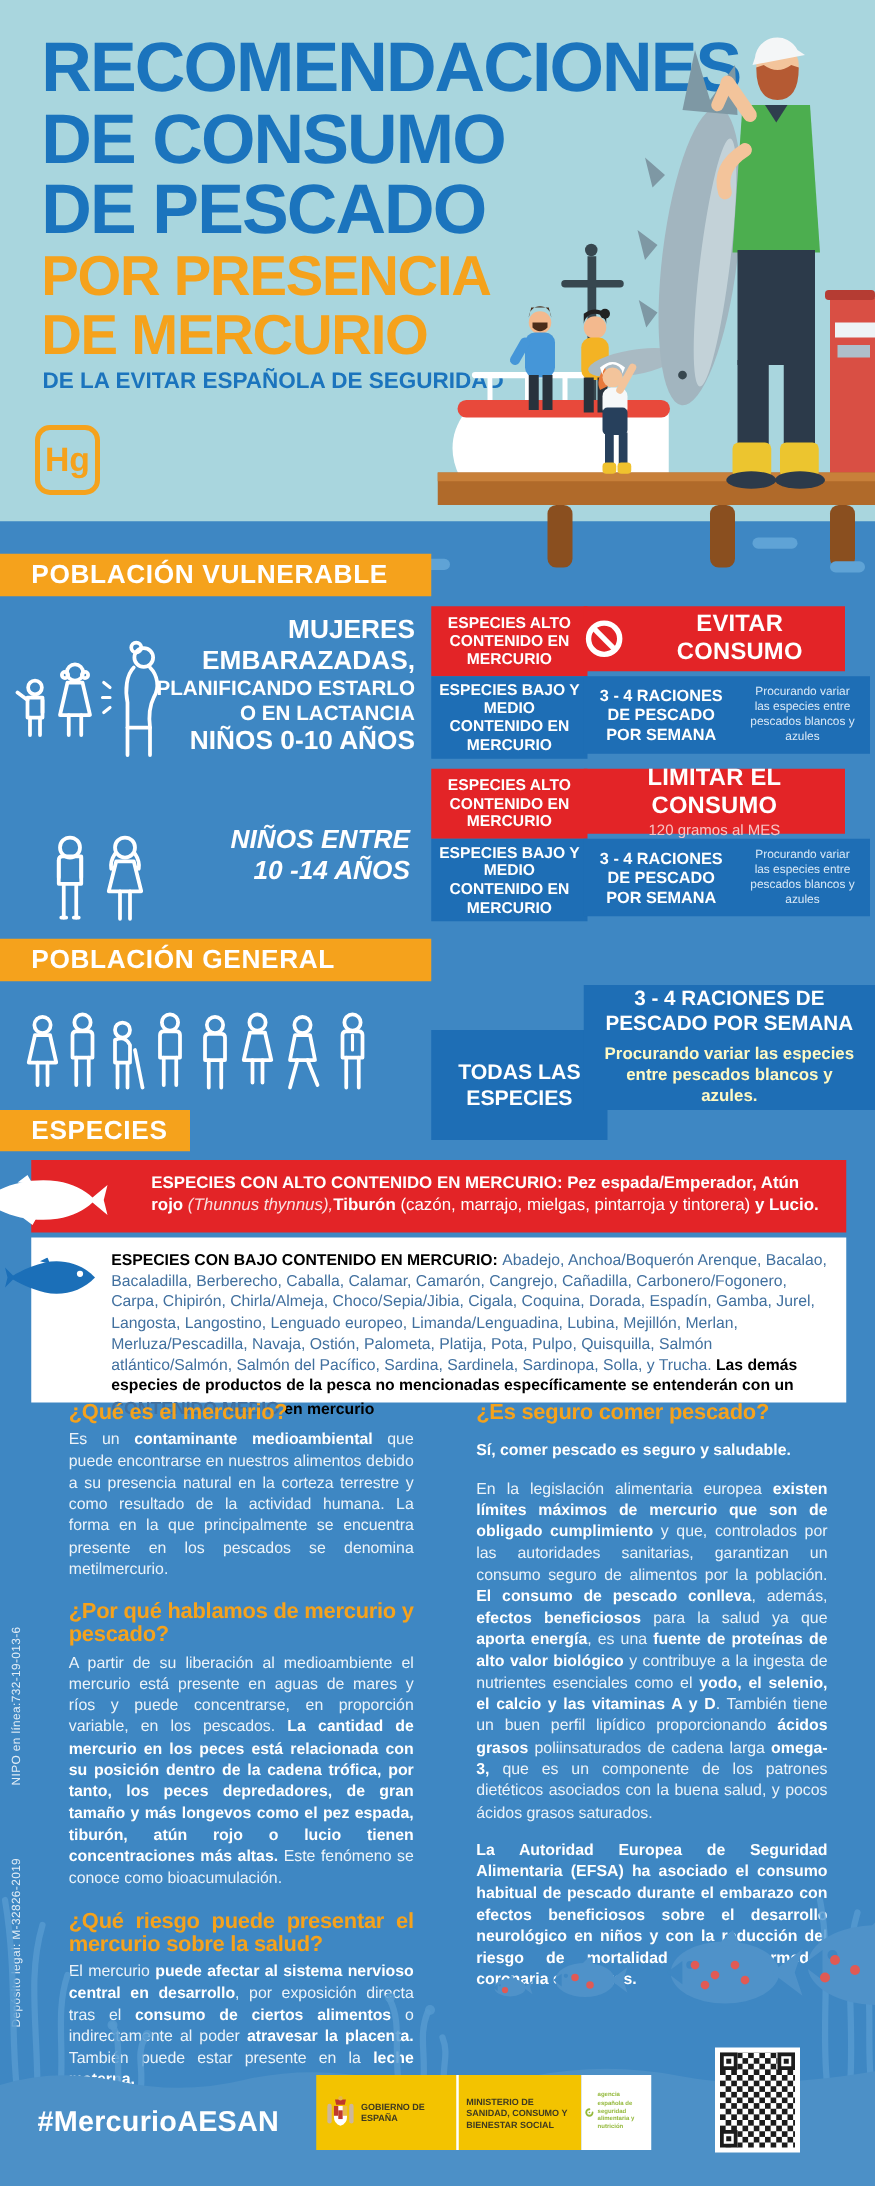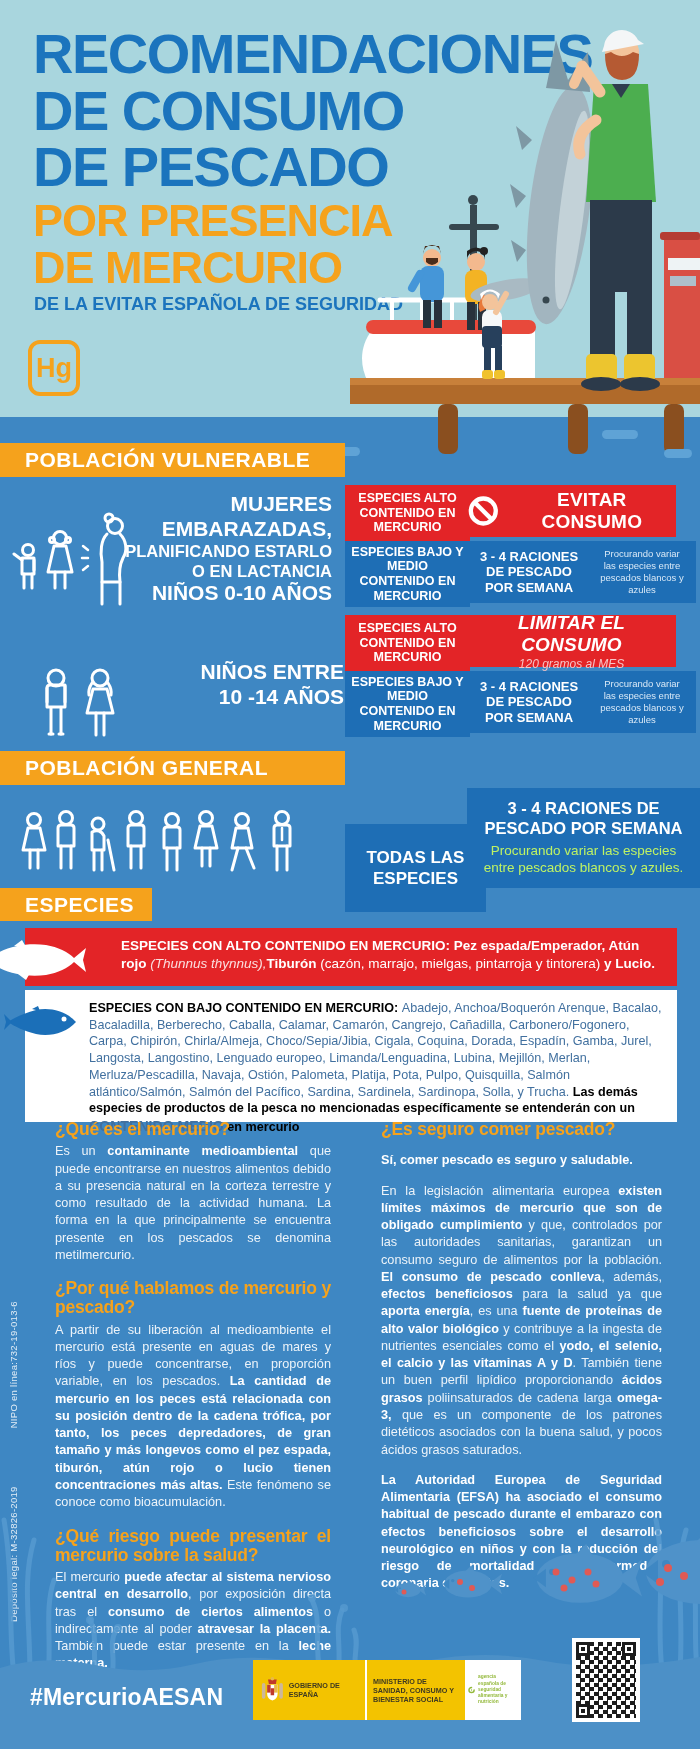--- a/index.html
+++ b/index.html
@@ -40,21 +40,21 @@
   .audience{color:#fff;font-weight:bold;text-align:right;}
   .ln-lg{font-size:21px;line-height:1.17;}
   .ln-md{font-size:16.5px;line-height:1.22;}
 
   .dash{background:#5fa3d6;border-radius:5px;}
 
   
   .all-species{font-size:17px;line-height:1.25;padding:0 14px;}
   .gen-ration{flex-direction:column;padding:6px 12px;}
   .gen-ration .t{font-size:16.5px;line-height:1.2;}
-  .gen-ration .n{font-size:13.5px;font-weight:normal;color:#bef264;line-height:1.25;margin-top:5px;}
+  .gen-ration .n{font-size:13.5px;font-weight:bold;color:#fef9c3;line-height:1.25;margin-top:5px;}
 
   
   .species-high{left:25px;top:928px;width:652px;height:58px;background:#e32427;color:#fff;
                 font-size:13.5px;line-height:1.3;padding:9px 14px 0 96px;box-sizing:border-box;}
   .species-low{left:25px;top:990px;width:652px;height:132px;background:#fff;color:#41709f;
                font-size:12.6px;line-height:1.33;padding:10px 12px 0 64px;box-sizing:border-box;}
   .species-low .seg-b{color:#000000;text-align:center;}
   .species-high .seg-b{color:#fff;}
   .fish-high{left:-16px;top:940px;width:104px;height:40px;}
   .fish-low{left:2px;top:1006px;width:78px;height:32px;}
@@ -260,28 +260,28 @@
       <path d="M-7,34 h4 M3,34 h4"></path>
     </g>
     <g transform="translate(72,54)">
       <circle cx="0" cy="-24" r="8"></circle>
       <path d="M-8,-19 q-4,6 -3,12 M8,-19 q4,6 3,12"></path>
       <path d="M-7,-13 h14 l6,24 h-26 z"></path>
       <path d="M-4,11 v22 M4,11 v22"></path>
     </g>
   </svg>
 
-  <div class="abs audience" style="left:132px;top:660px;width:212px;">
+  <div class="abs audience" style="left:116px;top:660px;width:212px;font-style:italic;">
       <div class="ln-lg">NIÑOS ENTRE</div>
       <div class="ln-lg">10 -14 AÑOS</div>
     </div>
 
   <div class="abs redbox lbl-small" style="left:345px;top:615px;width:113px;height:52px;">ESPECIES ALTO CONTENIDO EN MERCURIO</div>
 
-  <div class="abs redbox" style="left:467px;top:615px;width:209px;height:52px;flex-direction:column;font-style:italic;">
+  <div class="abs redbox" style="left:467px;top:615px;width:209px;height:52px;flex-direction:column;">
     <span class="action-title">LIMITAR EL CONSUMO</span>
     <span class="action-note">120 gramos al MES</span>
   </div>
 
   <div class="abs bluebox lbl-small" style="left:345px;top:671px;width:113px;height:62px;">ESPECIES BAJO Y MEDIO CONTENIDO EN MERCURIO</div>
 
   <div class="abs bluebox ration" style="left:467px;top:671px;width:209px;height:62px;">
     <div class="ration-title">3 - 4 RACIONES DE PESCADO POR SEMANA</div>
     <div class="ration-note">Procurando variar las especies entre pescados blancos y azules</div>
   </div>

